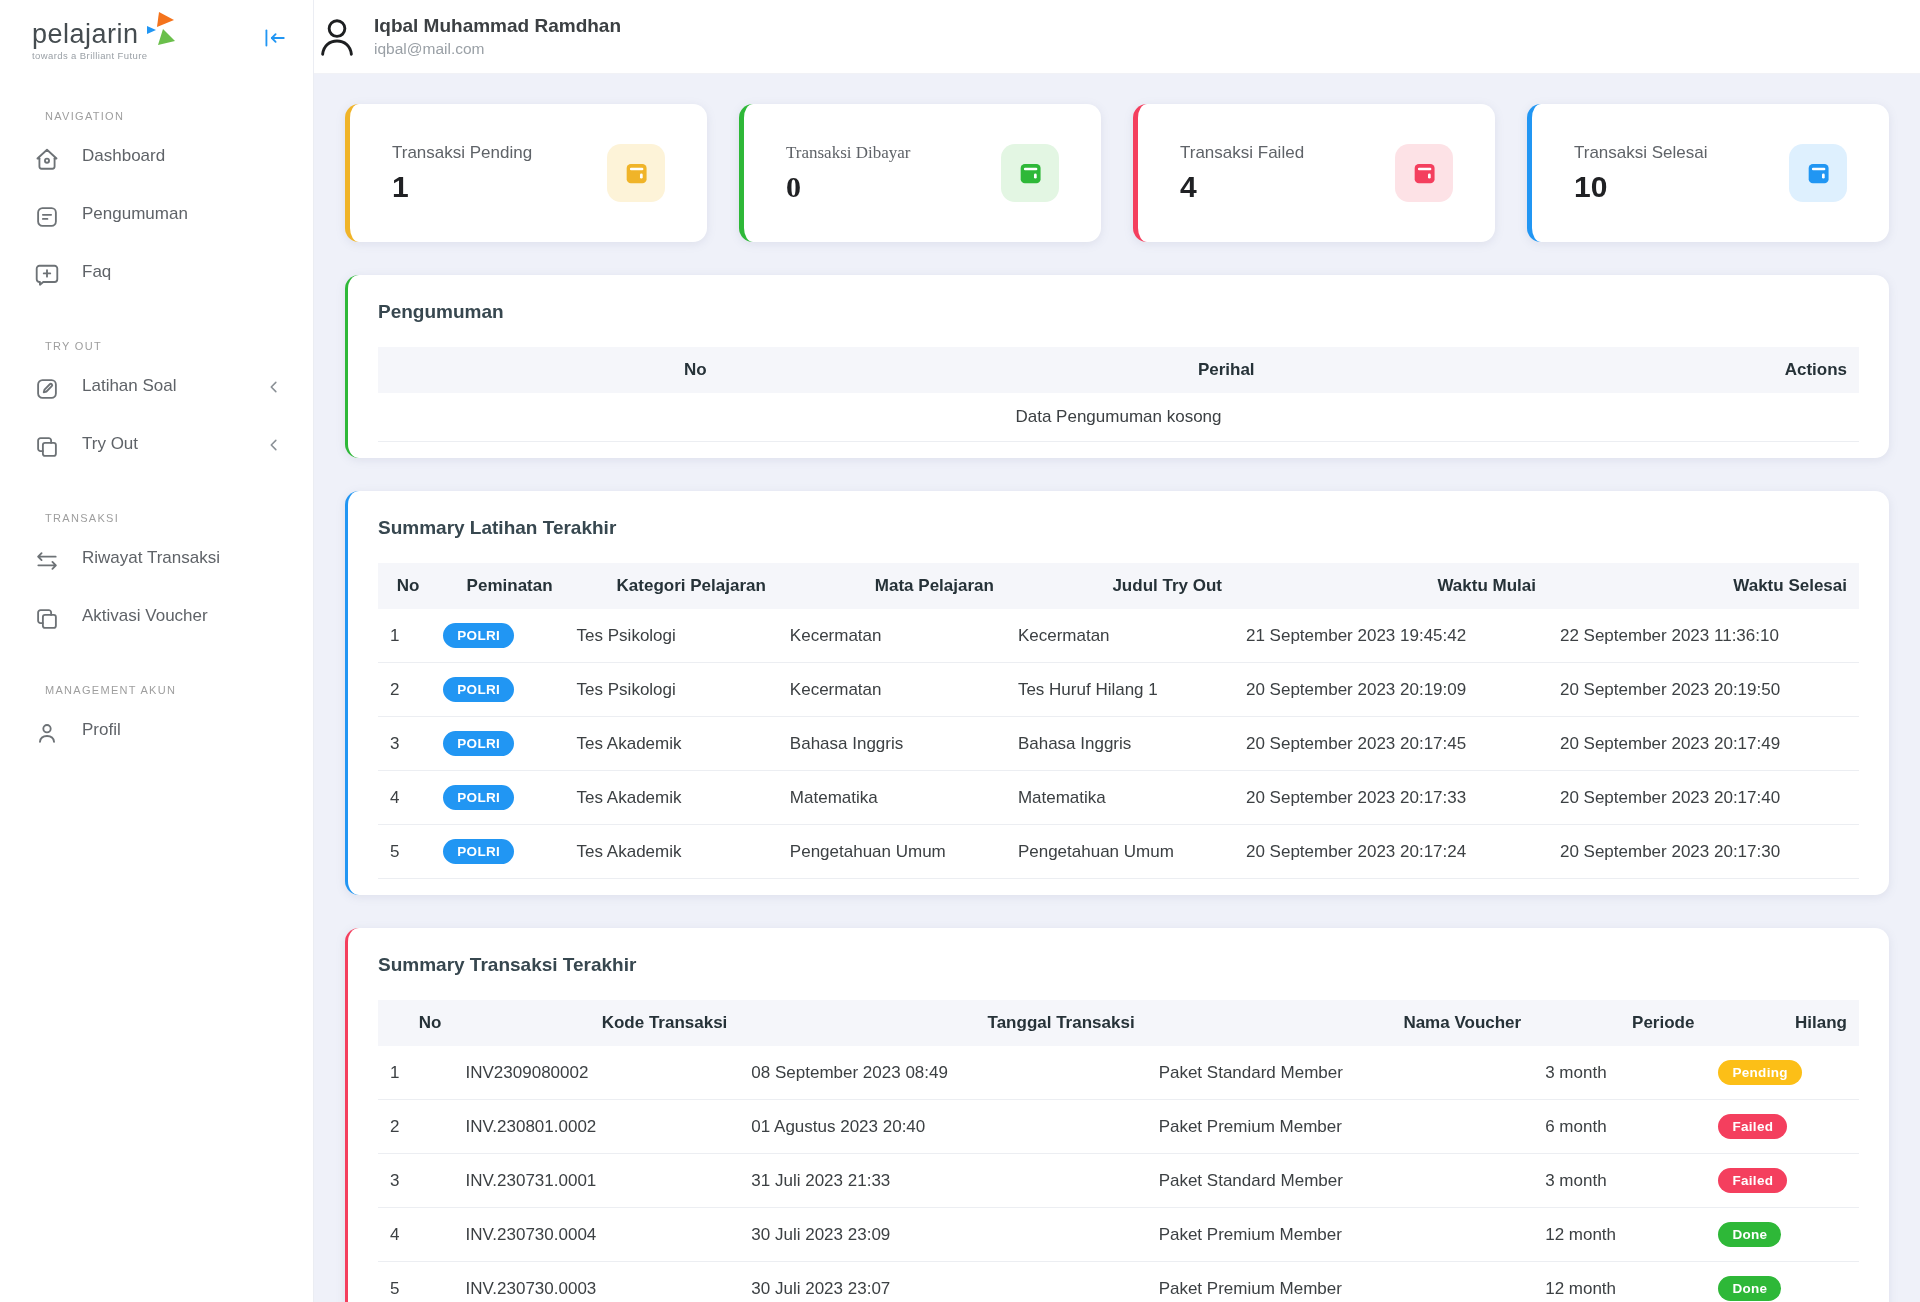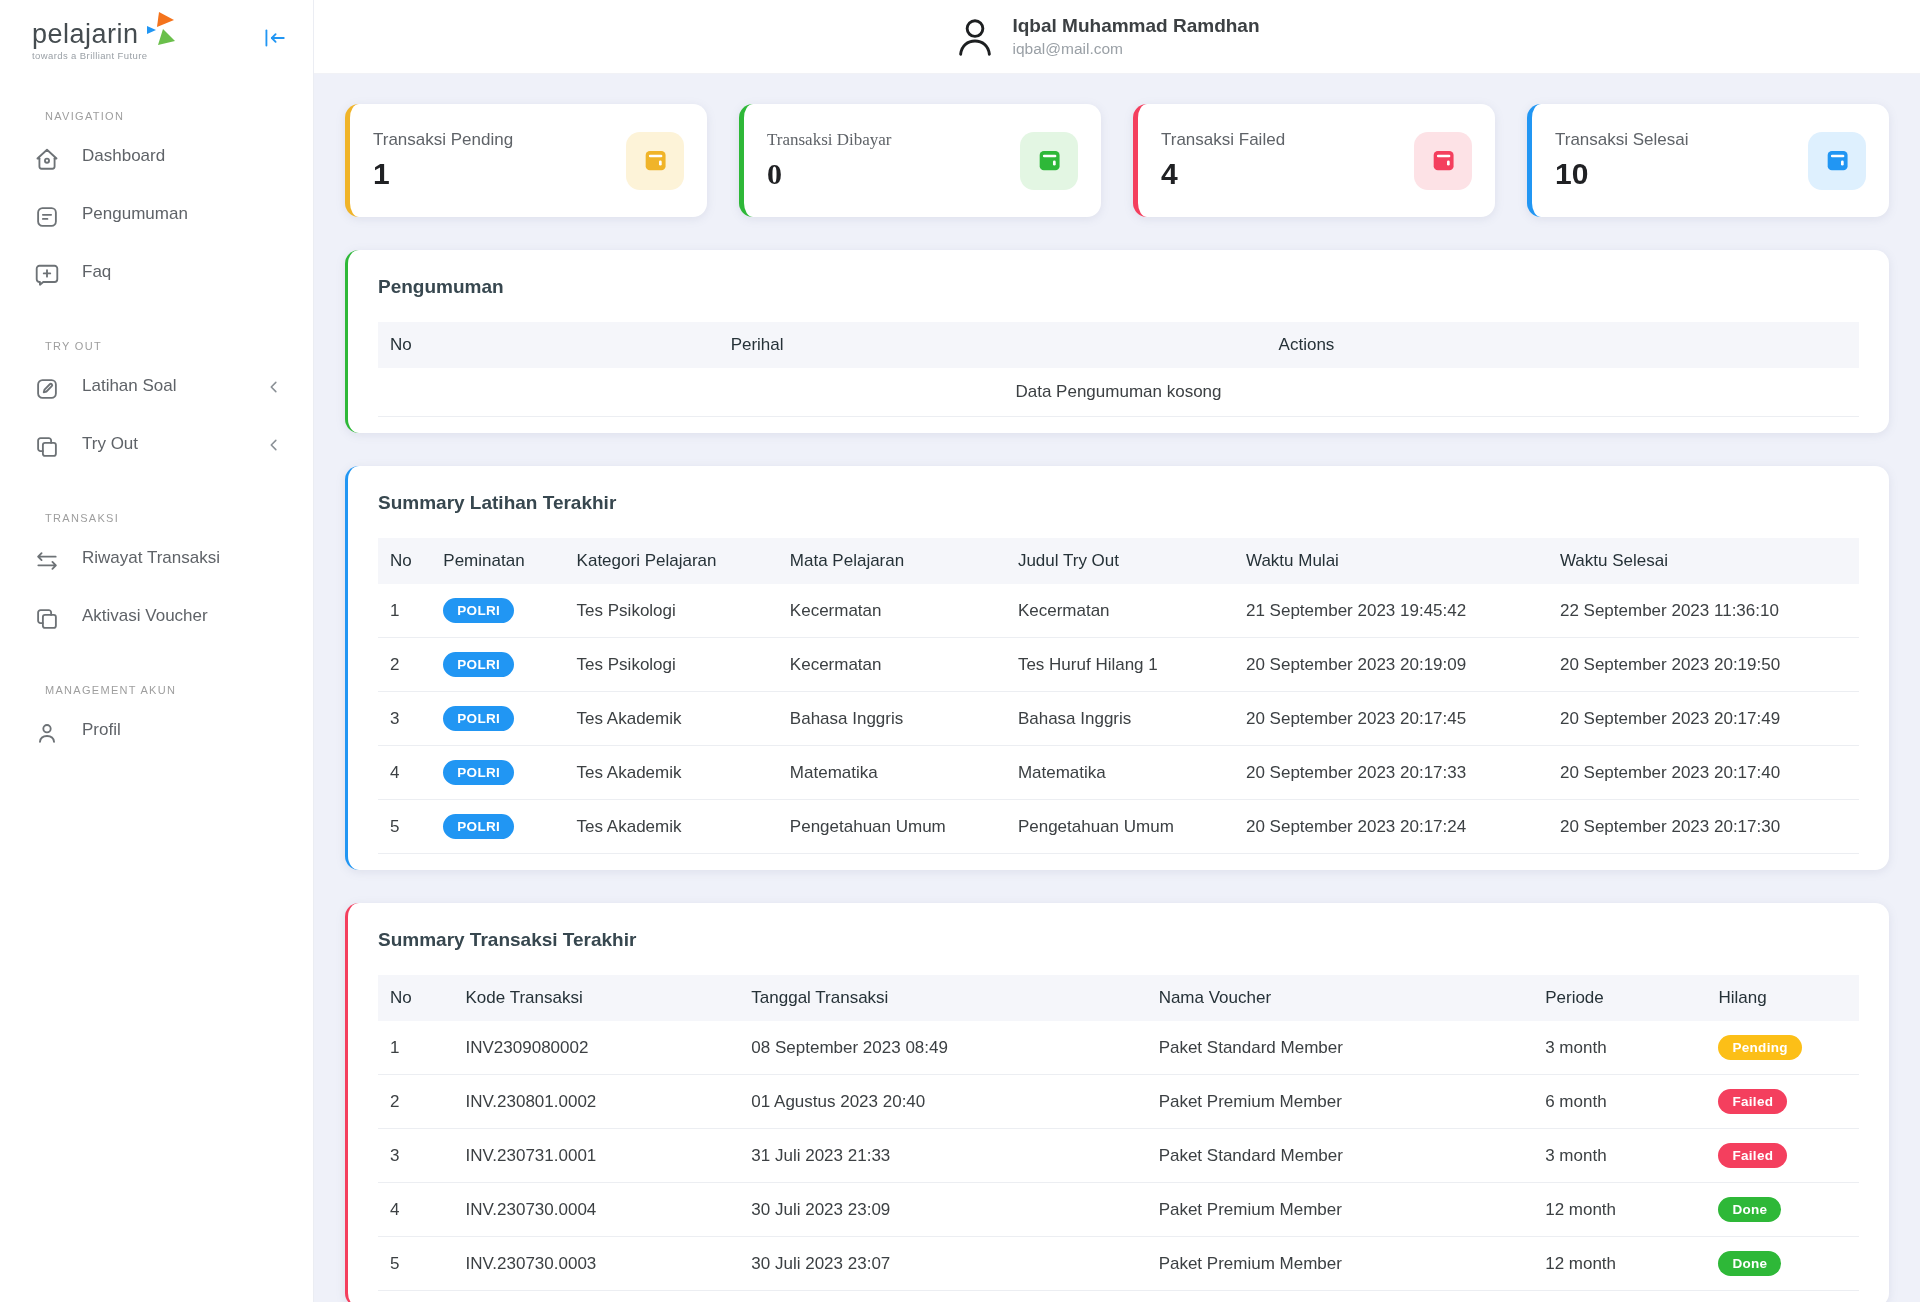--- a/index.html
+++ b/index.html
@@ -14,37 +14,37 @@
   .brand-tagline{font-size:9.5px;color:#9aa0a6;letter-spacing:.4px;margin-top:2px;}
   .logo-tris{margin-top:-10px;}
   .collapse-btn{color:#2196f3;cursor:pointer;display:flex;margin-top:-6px;}
   .nav-section-title{font-size:11px;color:#9e9e9e;letter-spacing:1.3px;margin:36px 45px 8px;}
   .nav-item{display:flex;gap:22px;padding:16px 28px 16px 34px;font-size:17px;color:#5f6368;cursor:pointer;}
   .nav-icon{width:26px;height:26px;color:#6d7276;display:flex;flex:0 0 auto;}
   .nav-label{line-height:1.2;}
   .nav-chevron{margin-left:auto;color:#8a9096;display:flex;}
 
   
-  .topbar{position:absolute;left:314px;top:0;right:0;height:74px;background:#fff;border-bottom:1px solid #f1f2f6;display:flex;align-items:center;justify-content:center;padding-right:22px;box-sizing:border-box;z-index:1;}
+  .topbar{position:absolute;left:314px;top:0;right:0;height:74px;background:#fff;border-bottom:1px solid #f1f2f6;display:flex;align-items:center;justify-content:flex-start;padding-right:22px;box-sizing:border-box;z-index:1;}
   .user{display:flex;align-items:center;gap:14px;cursor:pointer;}
   .user-name{font-size:19px;font-weight:700;color:#3c4043;line-height:1.15;}
   .user-email{font-size:15.5px;color:#9aa0a6;margin-top:3px;}
 
   
   .main{position:absolute;left:314px;top:74px;right:0;bottom:0;padding:30px 31px;box-sizing:border-box;}
   .stats-row{display:grid;grid-template-columns:repeat(4,1fr);gap:32px;}
-  .stat-card{background:#fff;border-radius:14px;border-left:5px solid #ccc;box-shadow:0 2px 10px rgba(120,130,160,.15);height:113px;box-sizing:border-box;padding:18px 23px;display:flex;align-items:center;justify-content:space-between;}
+  .stat-card{background:#fff;border-radius:14px;border-left:5px solid #ccc;box-shadow:0 2px 10px rgba(120,130,160,.15);height:138px;box-sizing:border-box;padding:18px 42px;display:flex;align-items:center;justify-content:space-between;}
   .stat-label{font-size:17px;color:#5f6368;}
   .stat-value{font-size:30px;font-weight:700;color:#202124;margin-top:7px;}
   .stat-tile{width:58px;height:58px;border-radius:14px;display:flex;align-items:center;justify-content:center;}
 
   .panel{background:#fff;border-radius:14px;border-left:3px solid #ccc;box-shadow:0 2px 10px rgba(120,130,160,.15);margin-top:33px;padding:26px 30px 16px;}
   .panel-title{font-size:19px;font-weight:700;color:#37474f;}
   table{width:100%;border-collapse:collapse;margin-top:24px;table-layout:fixed;}
-  thead th{background:#f5f6fa;font-size:17px;font-weight:400;color:#263238;text-align:left;padding:13px 12px;}
+  thead th{background:#f5f6fa;font-size:17px;font-weight:700;color:#263238;text-align:right;padding:13px 12px;}
   tbody td{font-size:17px;color:#3c4043;padding:14px 12px;border-bottom:1px solid #eceef2;overflow:hidden;white-space:nowrap;}
   .empty-cell{text-align:center;}
   .pill{display:inline-block;color:#fff;font-weight:700;font-size:13.5px;padding:5px 14px;border-radius:16px;letter-spacing:.3px;}
 
   
   .t-peng col:nth-child(1){width:23%;} .t-peng col:nth-child(2){width:37%;} .t-peng col:nth-child(3){width:40%;}
   .t-lat col:nth-child(1){width:3.6%;} .t-lat col:nth-child(2){width:9%;} .t-lat col:nth-child(3){width:14.4%;}
   .t-lat col:nth-child(4){width:15.4%;} .t-lat col:nth-child(5){width:15.4%;} .t-lat col:nth-child(6){width:21.2%;}
   .t-lat col:nth-child(7){width:21%;}
   .t-trx col:nth-child(1){width:5.1%;} .t-trx col:nth-child(2){width:19.3%;} .t-trx col:nth-child(3){width:27.5%;}

